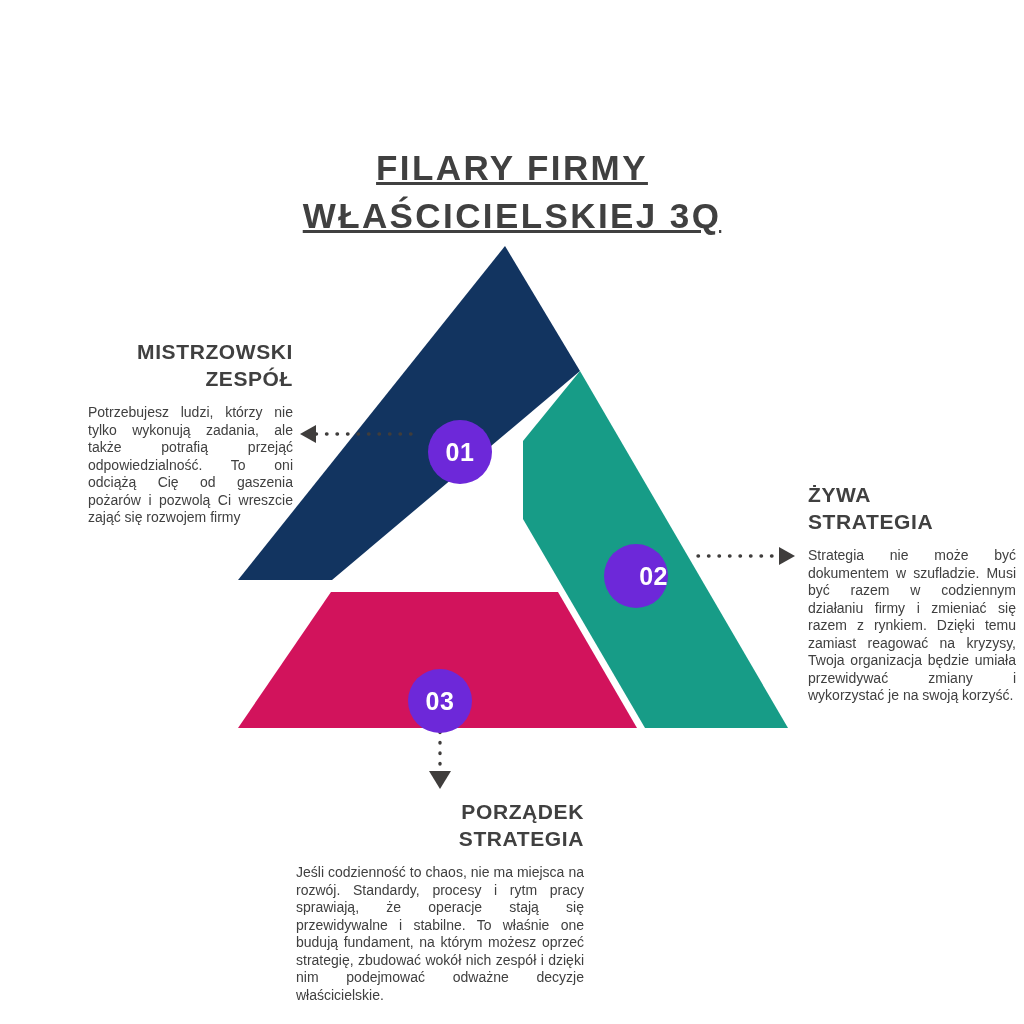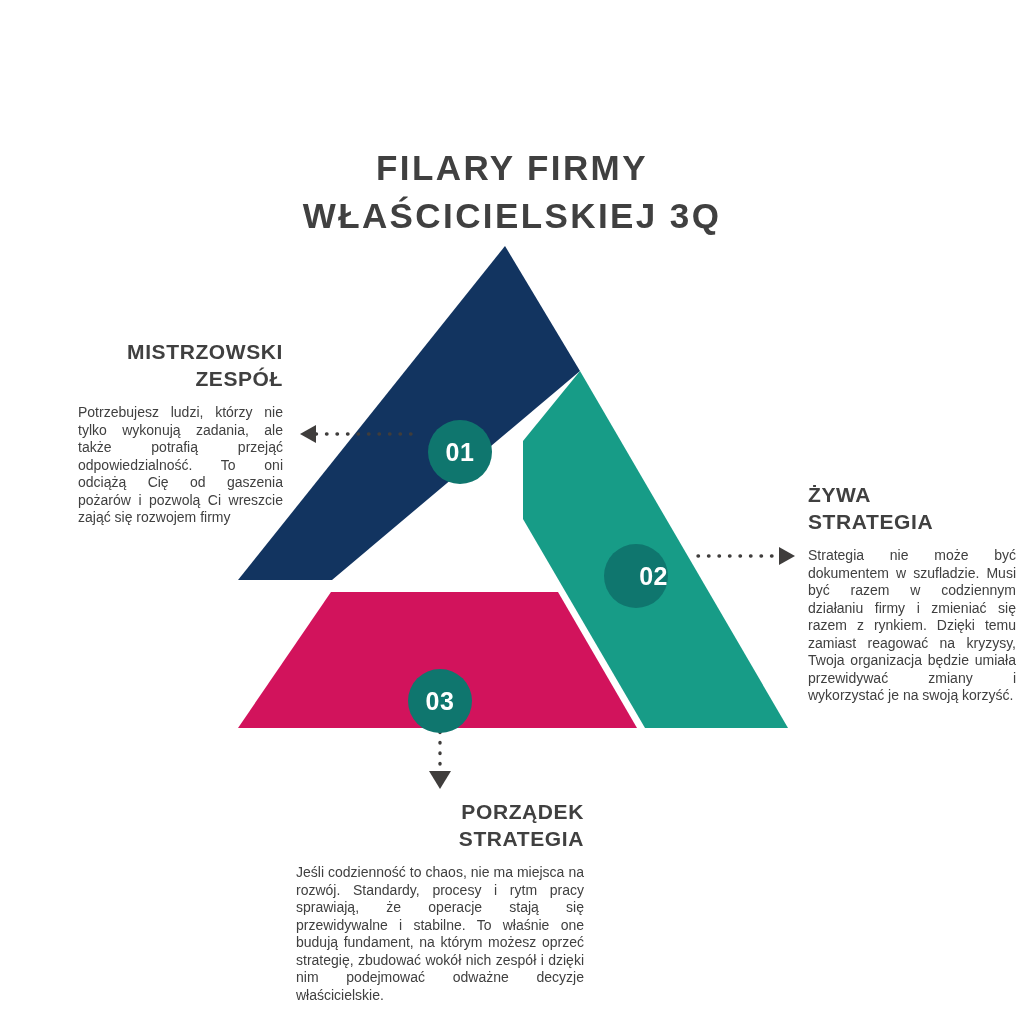--- a/index.html
+++ b/index.html
@@ -29,38 +29,39 @@
     left: 0;
     top: 144px;
     width: 1024px;
     text-align: center;
     font-size: 35px;
     font-weight: bold;
     letter-spacing: 2.4px;
     line-height: 48px;
     color: #404040;
     white-space: pre-line;
+    text-decoration: underline;
   }
 
   
   .stage {
     position: absolute;
     left: 0;
     top: 0;
     width: 1024px;
     height: 1024px;
   }
 
   
   .badge {
     position: absolute;
     width: 64px;
     height: 64px;
     border-radius: 50%;
-    background: #0f766e;
+    background: #6d28d9;
     color: #ffffff;
     font-size: 25px;
     font-weight: bold;
     display: flex;
     align-items: center;
     justify-content: center;
     letter-spacing: 0.5px;
   }
   .badge-01 { left: 428px; top: 420px; }
   .badge-02 { left: 604px; top: 544px; justify-content: flex-end; }
@@ -78,21 +79,21 @@
   .pillar-body {
     font-size: 14px;
     color: #404040;
     line-height: 17.5px;
     text-align: justify;
     margin-top: 12px;
   }
 
   .block-left {
     position: absolute;
-    left: 78px;
+    left: 88px;
     top: 338px;
     width: 205px;
     text-align: right;
   }
   .block-left .pillar-body { text-align: justify; }
 
   .block-right {
     position: absolute;
     left: 808px;
     top: 481px;

